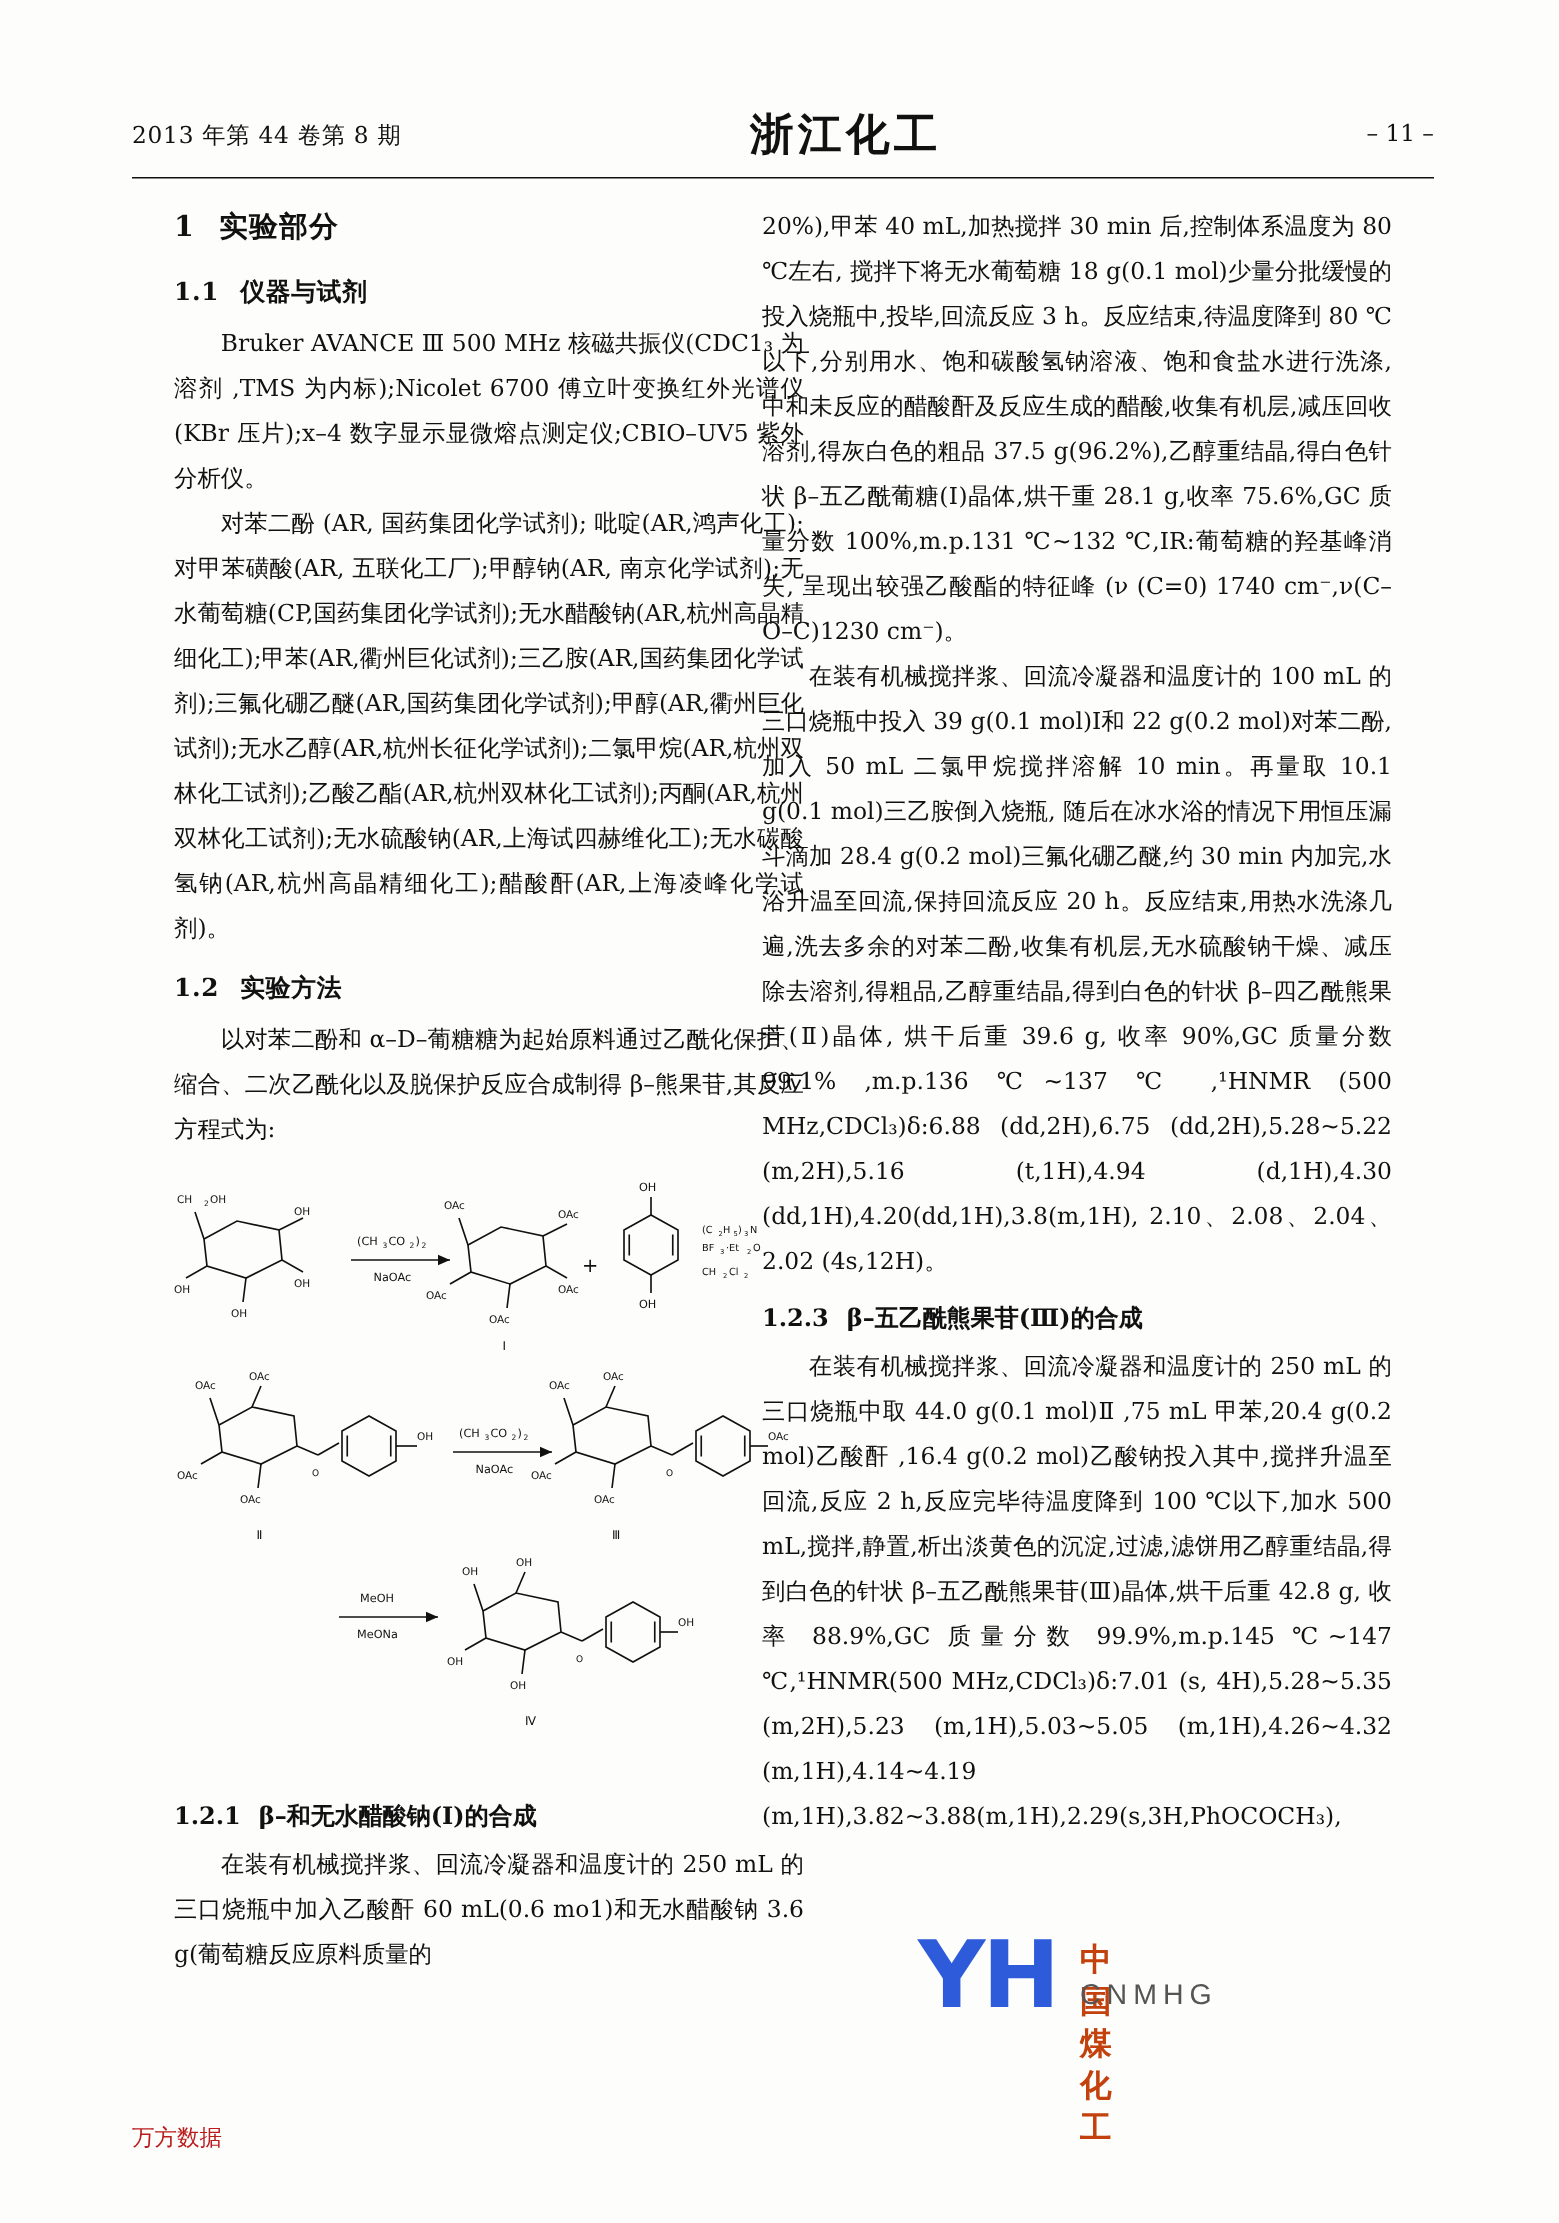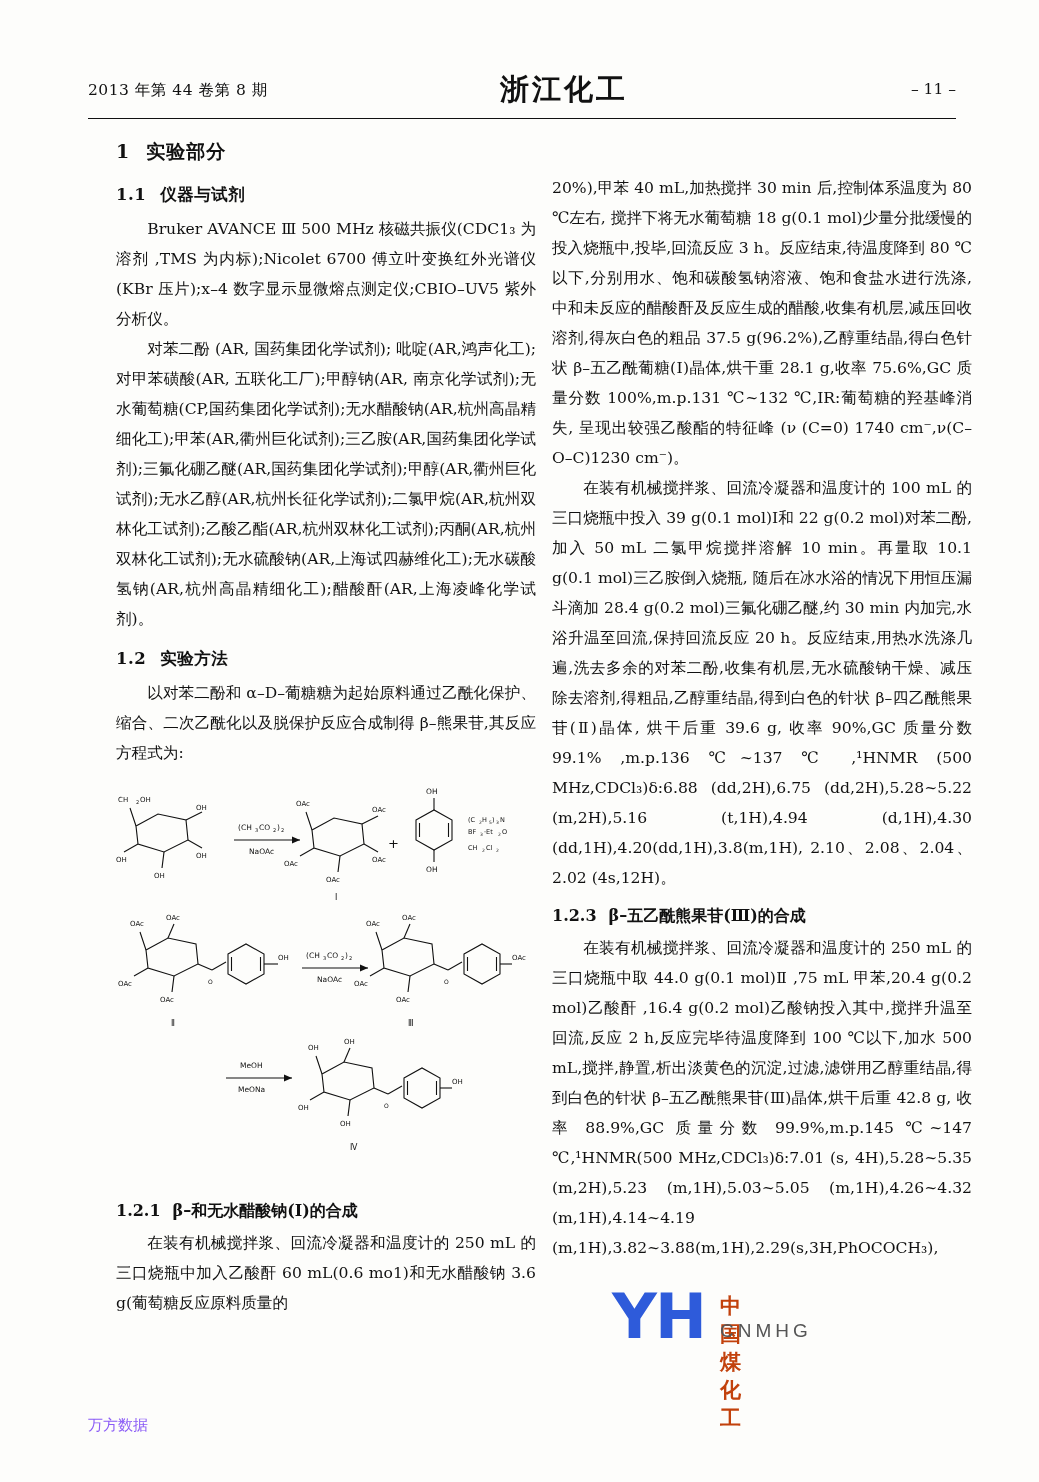--- a/index.html
+++ b/index.html
@@ -45,21 +45,21 @@
   
   .col{
     position:absolute;
     top:136px;
     width:420px;
     font-size:15.6px;
     line-height:30px;
     text-align:justify;
   }
   .col-left{left:88px;margin-left:28px;}
-  .col-right{left:552px;margin-top:37px;}
+  .col-right{left:508px;}
   .h1{
     font-size:19px;font-weight:bold;
     margin:0 0 14px 0;
     letter-spacing:1px;
   }
   .h1 .num{margin-right:16px;}
   .h2{
     font-size:16.5px;font-weight:bold;
     margin:10px 0 4px 0;
     letter-spacing:.5px;
@@ -106,21 +106,21 @@
     font-family:Liberation Sans, sans-serif;
     font-size:19px;
     color:#555;
     letter-spacing:4px;
   }
   
   .footer{
     position:absolute;left:88px;top:1416px;
     font-size:15px;
     font-family:"DejaVu Sans","Liberation Sans",sans-serif;
-    color:#8b5cf6;
+    color:#b91c1c;
   }
 </style>
 </head>
 <body>
 
 <div class="page">
 
   <div class="header">
     <div class="hdr-left">2013 年第 44 卷第 8 期</div>
     <div class="hdr-center">浙江化工</div>

